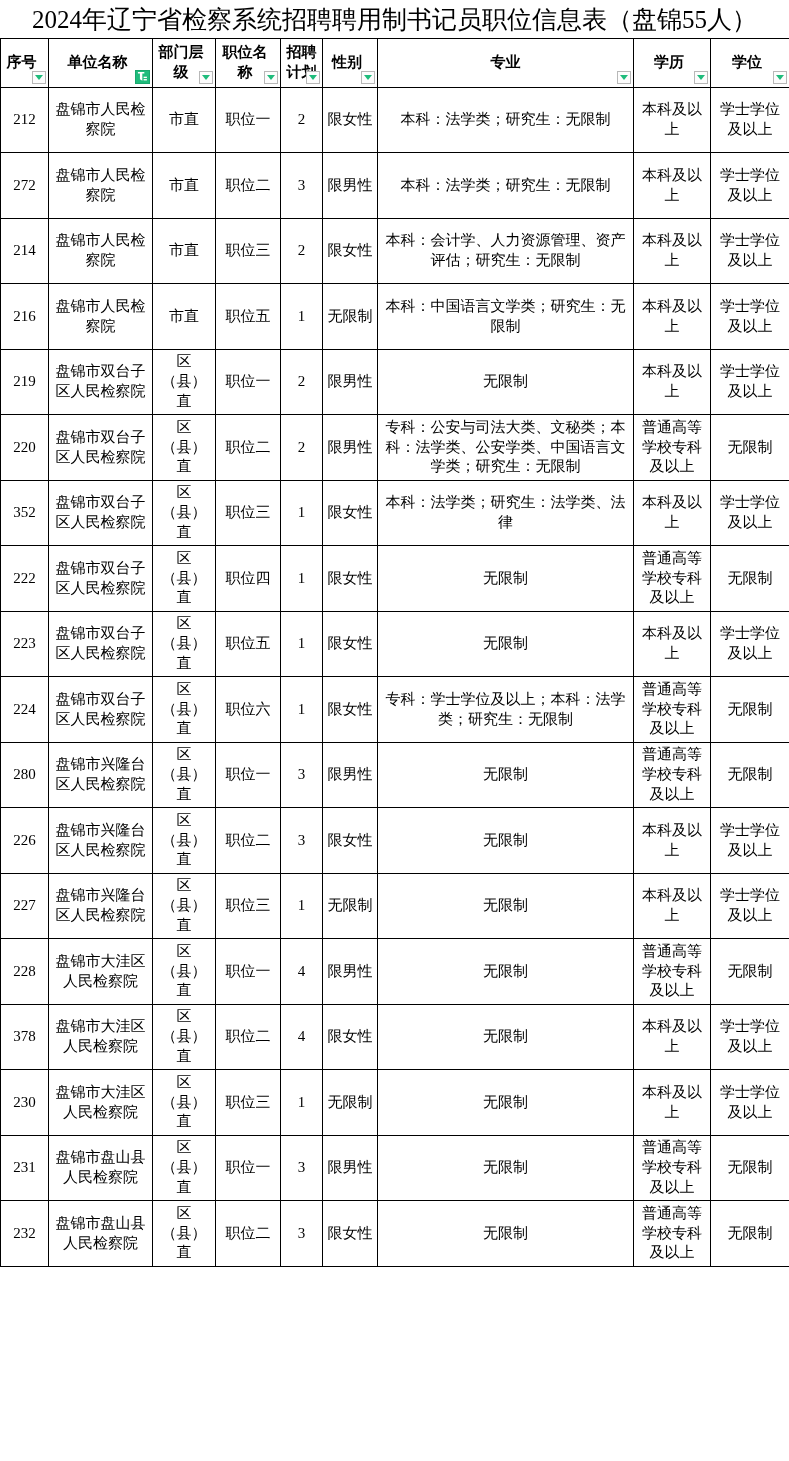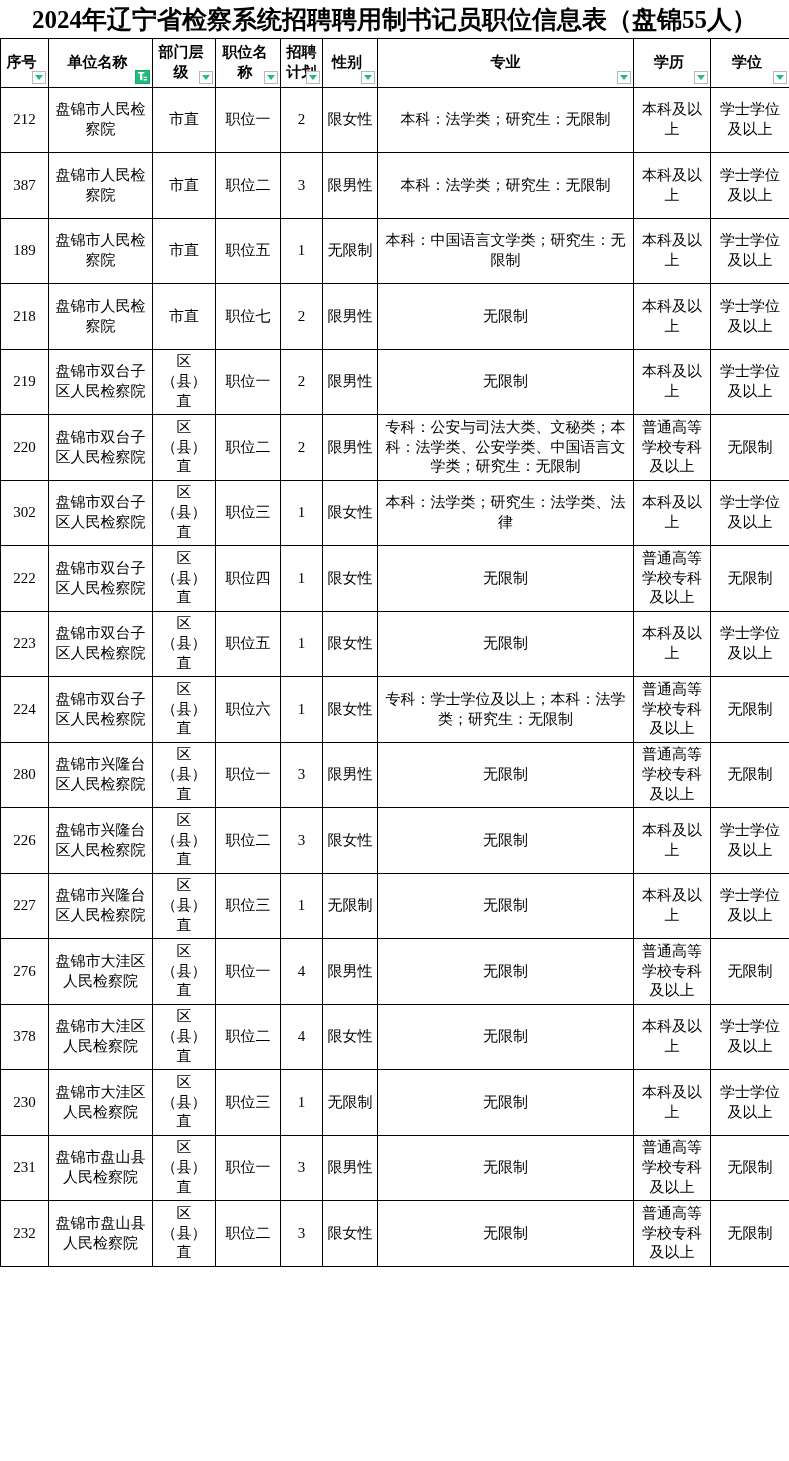--- a/index.html
+++ b/index.html
@@ -5,21 +5,21 @@
   * { box-sizing: border-box; }
   html, body { margin: 0; padding: 0; background: #ffffff; }
   body {
     width: 789px; height: 1461px;
     font-family: "Liberation Serif", "DejaVu Serif", serif;
     color: #000;
   }
   .page { width: 789px; }
   .title {
     width: 789px; height: 38px; line-height: 40px;
-    text-align: center; font-size: 25px; font-weight: bold;
+    text-align: center; font-size: 25px; font-weight: normal;
     white-space: nowrap; overflow: hidden;
   }
   table.grid {
     width: 789px; border-collapse: collapse; table-layout: fixed;
   }
   table.grid th, table.grid td {
     border: 1.5px solid #000;
     text-align: center; vertical-align: middle;
     font-size: 15px; line-height: 1.32;
     padding: 1px 2px;
@@ -140,76 +140,76 @@
           <td class="col-unit">盘锦市人民检察院</td>
           <td class="col-level">市直</td>
           <td class="col-position">职位一</td>
           <td class="col-count">2</td>
           <td class="col-gender">限女性</td>
           <td class="col-major">本科：法学类；研究生：无限制</td>
           <td class="col-education">本科及以上</td>
           <td class="col-degree">学士学位及以上</td>
         </tr>
         <tr>
-          <td class="col-no">387</td>
+          <td class="col-no">272</td>
           <td class="col-unit">盘锦市人民检察院</td>
           <td class="col-level">市直</td>
           <td class="col-position">职位二</td>
           <td class="col-count">3</td>
           <td class="col-gender">限男性</td>
           <td class="col-major">本科：法学类；研究生：无限制</td>
           <td class="col-education">本科及以上</td>
           <td class="col-degree">学士学位及以上</td>
         </tr>
         <tr>
-          <td class="col-no">189</td>
+          <td class="col-no">214</td>
+          <td class="col-unit">盘锦市人民检察院</td>
+          <td class="col-level">市直</td>
+          <td class="col-position">职位三</td>
+          <td class="col-count">2</td>
+          <td class="col-gender">限女性</td>
+          <td class="col-major">本科：会计学、人力资源管理、资产评估；研究生：无限制</td>
+          <td class="col-education">本科及以上</td>
+          <td class="col-degree">学士学位及以上</td>
+        </tr>
+        <tr>
+          <td class="col-no">216</td>
           <td class="col-unit">盘锦市人民检察院</td>
           <td class="col-level">市直</td>
           <td class="col-position">职位五</td>
           <td class="col-count">1</td>
           <td class="col-gender">无限制</td>
           <td class="col-major">本科：中国语言文学类；研究生：无限制</td>
           <td class="col-education">本科及以上</td>
           <td class="col-degree">学士学位及以上</td>
         </tr>
         <tr>
-          <td class="col-no">218</td>
-          <td class="col-unit">盘锦市人民检察院</td>
-          <td class="col-level">市直</td>
-          <td class="col-position">职位七</td>
+          <td class="col-no">219</td>
+          <td class="col-unit">盘锦市双台子区人民检察院</td>
+          <td class="col-level">区（县）直</td>
+          <td class="col-position">职位一</td>
           <td class="col-count">2</td>
           <td class="col-gender">限男性</td>
           <td class="col-major">无限制</td>
           <td class="col-education">本科及以上</td>
           <td class="col-degree">学士学位及以上</td>
         </tr>
         <tr>
-          <td class="col-no">219</td>
-          <td class="col-unit">盘锦市双台子区人民检察院</td>
-          <td class="col-level">区（县）直</td>
-          <td class="col-position">职位一</td>
+          <td class="col-no">220</td>
+          <td class="col-unit">盘锦市双台子区人民检察院</td>
+          <td class="col-level">区（县）直</td>
+          <td class="col-position">职位二</td>
           <td class="col-count">2</td>
           <td class="col-gender">限男性</td>
-          <td class="col-major">无限制</td>
-          <td class="col-education">本科及以上</td>
-          <td class="col-degree">学士学位及以上</td>
-        </tr>
-        <tr>
-          <td class="col-no">220</td>
-          <td class="col-unit">盘锦市双台子区人民检察院</td>
-          <td class="col-level">区（县）直</td>
-          <td class="col-position">职位二</td>
-          <td class="col-count">2</td>
-          <td class="col-gender">限男性</td>
           <td class="col-major">专科：公安与司法大类、文秘类；本科：法学类、公安学类、中国语言文学类；研究生：无限制</td>
           <td class="col-education">普通高等学校专科及以上</td>
           <td class="col-degree">无限制</td>
         </tr>
         <tr>
-          <td class="col-no">302</td>
+          <td class="col-no">352</td>
           <td class="col-unit">盘锦市双台子区人民检察院</td>
           <td class="col-level">区（县）直</td>
           <td class="col-position">职位三</td>
           <td class="col-count">1</td>
           <td class="col-gender">限女性</td>
           <td class="col-major">本科：法学类；研究生：法学类、法律</td>
           <td class="col-education">本科及以上</td>
           <td class="col-degree">学士学位及以上</td>
         </tr>
         <tr>
@@ -272,21 +272,21 @@
           <td class="col-unit">盘锦市兴隆台区人民检察院</td>
           <td class="col-level">区（县）直</td>
           <td class="col-position">职位三</td>
           <td class="col-count">1</td>
           <td class="col-gender">无限制</td>
           <td class="col-major">无限制</td>
           <td class="col-education">本科及以上</td>
           <td class="col-degree">学士学位及以上</td>
         </tr>
         <tr>
-          <td class="col-no">276</td>
+          <td class="col-no">228</td>
           <td class="col-unit">盘锦市大洼区人民检察院</td>
           <td class="col-level">区（县）直</td>
           <td class="col-position">职位一</td>
           <td class="col-count">4</td>
           <td class="col-gender">限男性</td>
           <td class="col-major">无限制</td>
           <td class="col-education">普通高等学校专科及以上</td>
           <td class="col-degree">无限制</td>
         </tr>
         <tr>

